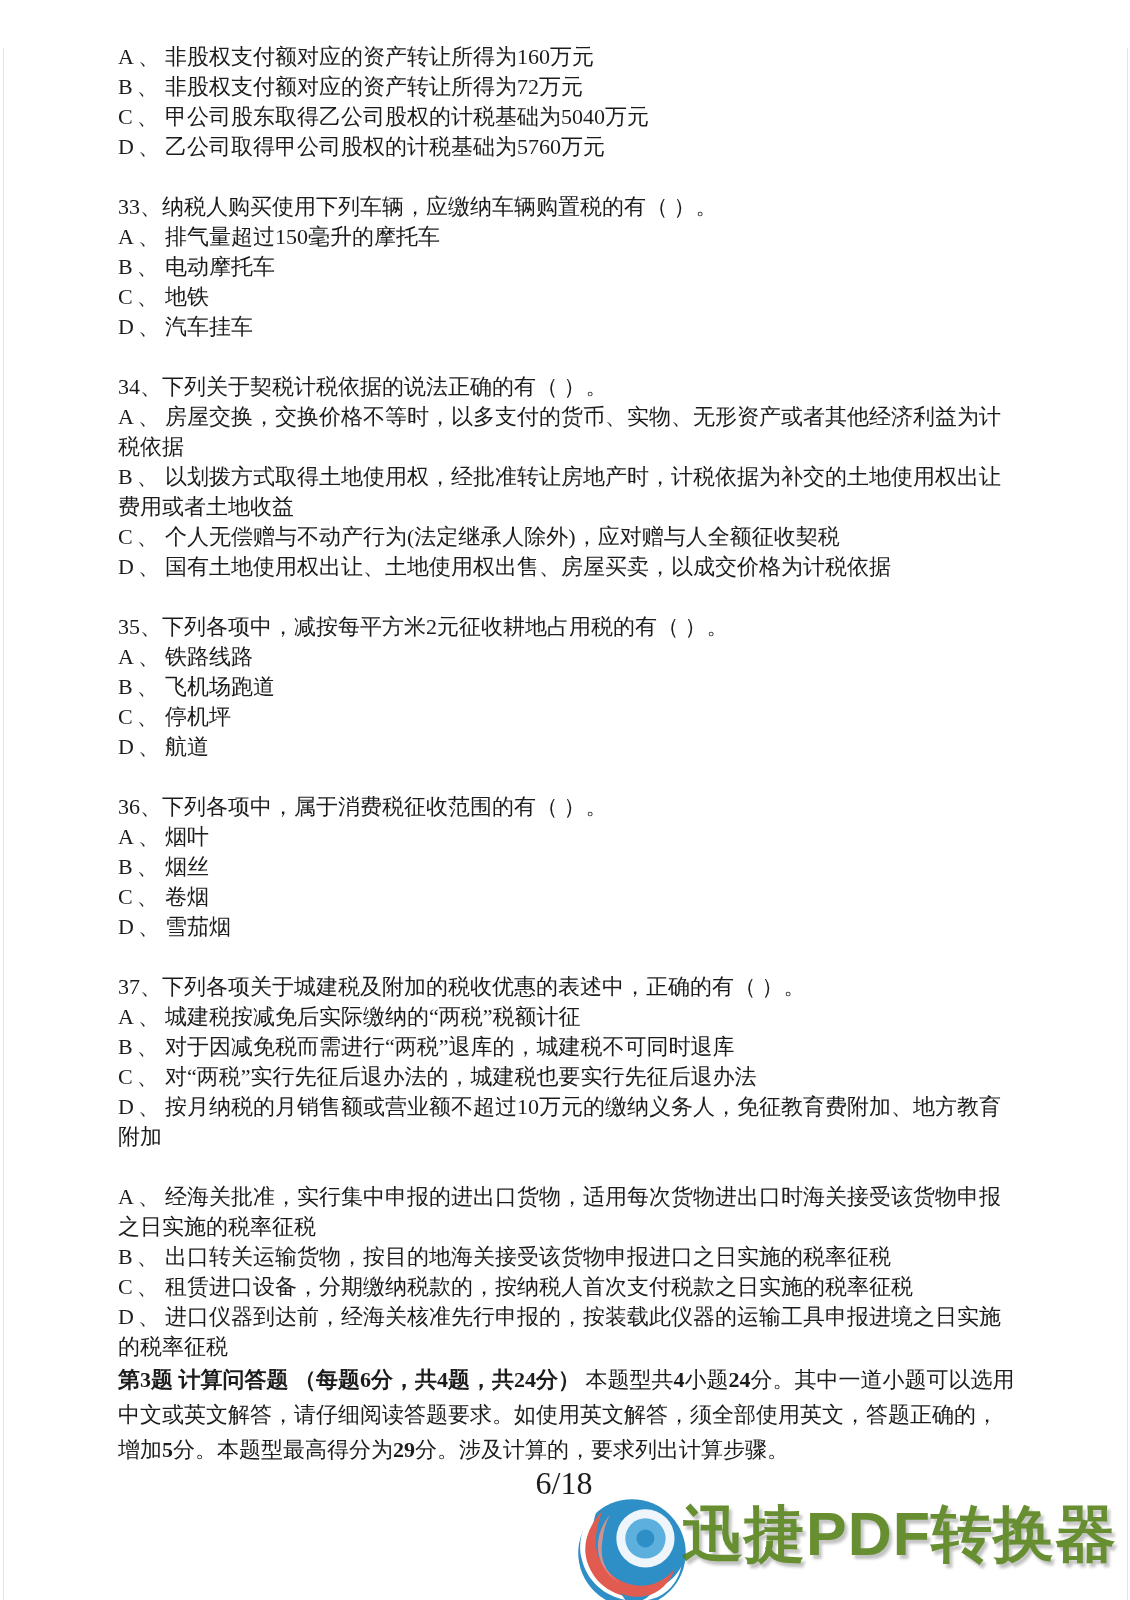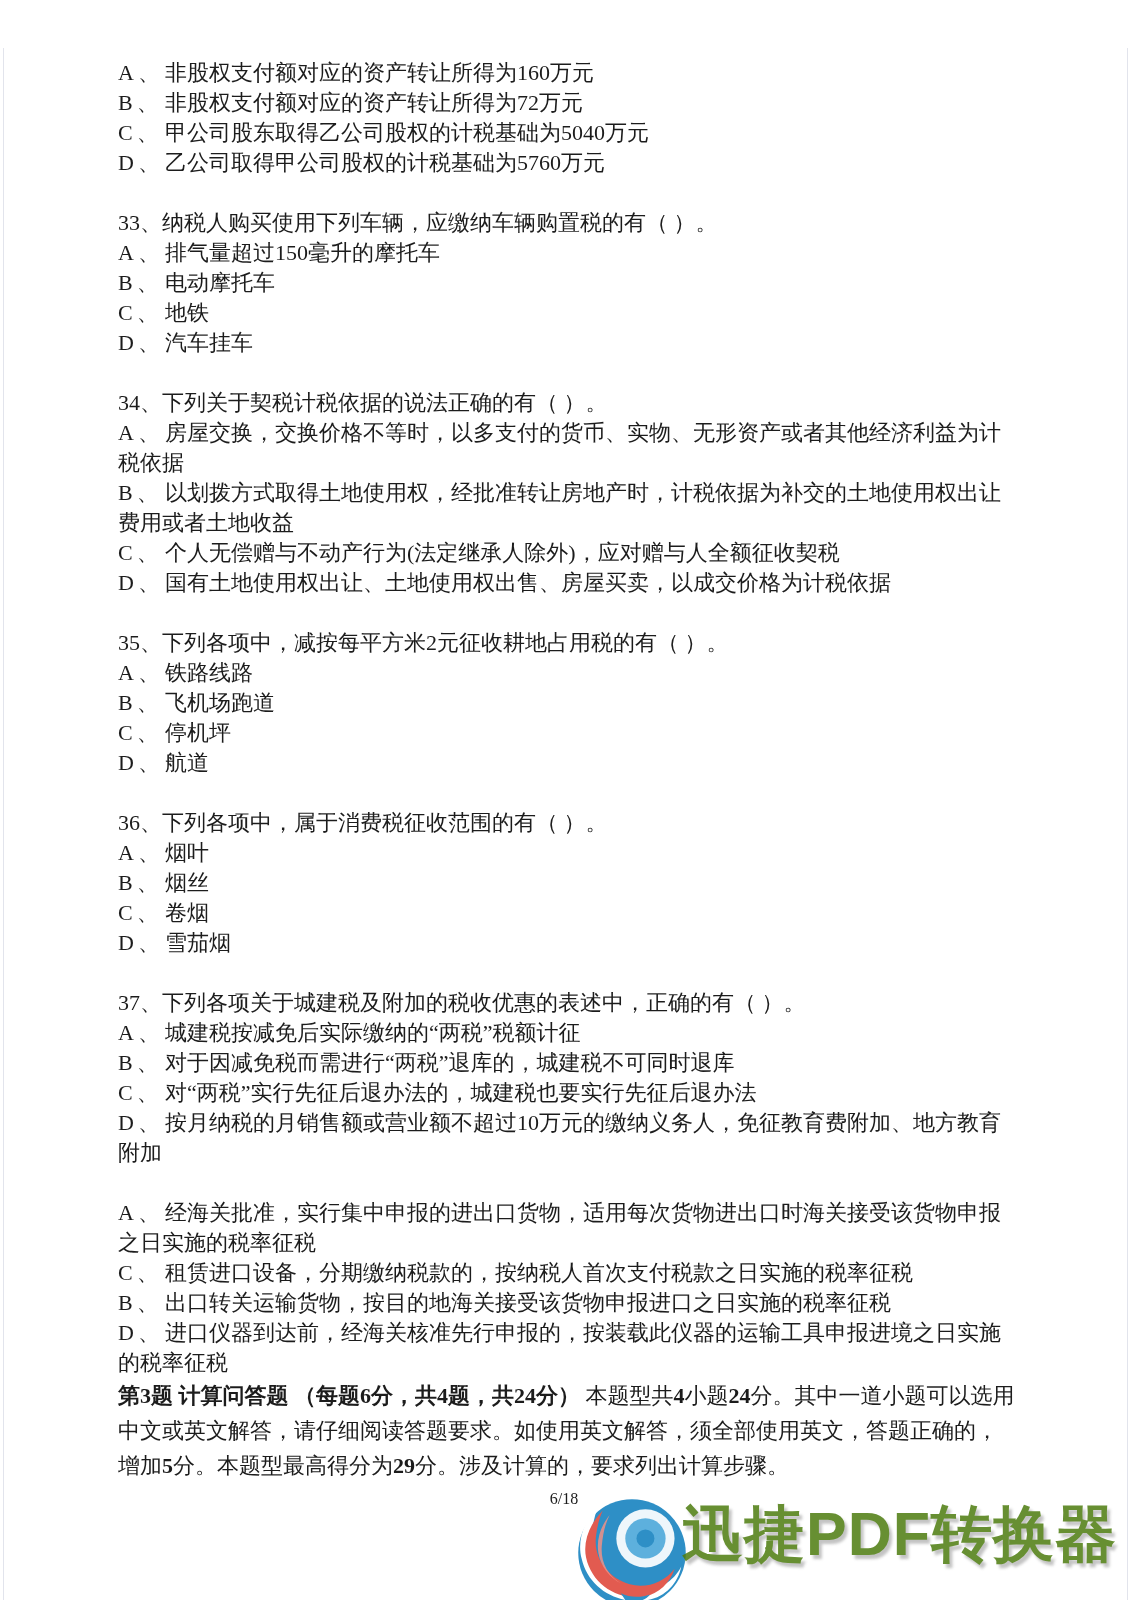--- a/index.html
+++ b/index.html
@@ -5,30 +5,30 @@
   html,body{margin:0;padding:0;}
   body{
     width:1130px;height:1600px;position:relative;overflow:hidden;
     background:#ffffff;color:#1c1c1c;
     font-family:"Liberation Serif","DejaVu Serif",serif;
   }
   .page-edge{position:absolute;width:1px;top:48px;bottom:0;background:#e2e4ec;z-index:0;}
   .page-edge.left{left:3px;}
   .page-edge.right{left:1127px;}
 
-  .content{position:absolute;left:118px;top:58px;width:892px;z-index:2;}
+  .content{position:absolute;left:118px;top:42px;width:892px;z-index:2;}
   .block{margin:0 0 0 0;}
   .block + .block{margin-top:30px;}
   .line{font-size:22px;line-height:30px;}
   .q-stem{font-size:22px;line-height:30px;}
   .q-num{display:inline;text-align:right;}
   .opt-label{display:inline-block;width:47px;letter-spacing:4px;}
   .section-note{font-size:22px;line-height:35px;width:900px;}
   .section-note .b{font-weight:bold;}
-  .page-num{margin-top:2px;text-align:center;font-size:16px;line-height:28px;}
+  .page-num{margin-top:2px;text-align:center;font-size:32px;line-height:28px;}
 
   
   .wm-logo{position:absolute;left:576px;top:1497px;width:112px;height:112px;z-index:1;}
   .wm-text{
     position:absolute;left:682px;top:1494px;z-index:6;white-space:nowrap;
     font-family:"Liberation Sans","DejaVu Sans",sans-serif;font-weight:bold;
     font-size:61px;letter-spacing:1px;color:#4d7c0f;opacity:.85;
     text-shadow:3px 4px 3px #b9b9b9;
   }
 </style>
@@ -113,22 +113,22 @@
       <span class="q-num">37、</span><span>下列各项关于城建税及附加的税收优惠的表述中，正确的有（ ）。</span>
     </div>
     <div class="line"><span class="opt-label">A、</span><span>城建税按减免后实际缴纳的“两税”税额计征</span></div>
     <div class="line"><span class="opt-label">B、</span><span>对于因减免税而需进行“两税”退库的，城建税不可同时退库</span></div>
     <div class="line"><span class="opt-label">C、</span><span>对“两税”实行先征后退办法的，城建税也要实行先征后退办法</span></div>
     <div class="line"><span class="opt-label">D、</span><span>按月纳税的月销售额或营业额不超过10万元的缴纳义务人，免征教育费附加、地方教育附加</span></div>
   </div>
 
   <div class="block">
     <div class="line"><span class="opt-label">A、</span><span>经海关批准，实行集中申报的进出口货物，适用每次货物进出口时海关接受该货物申报之日实施的税率征税</span></div>
+    <div class="line"><span class="opt-label">B、</span><span>出口转关运输货物，按目的地海关接受该货物申报进口之日实施的税率征税</span></div>
     <div class="line"><span class="opt-label">C、</span><span>租赁进口设备，分期缴纳税款的，按纳税人首次支付税款之日实施的税率征税</span></div>
-    <div class="line"><span class="opt-label">B、</span><span>出口转关运输货物，按目的地海关接受该货物申报进口之日实施的税率征税</span></div>
     <div class="line"><span class="opt-label">D、</span><span>进口仪器到达前，经海关核准先行申报的，按装载此仪器的运输工具申报进境之日实施的税率征税</span></div>
   </div>
 
   <div class="section-note"><span class="b">第3题 计算问答题 （每题6分，共4题，共24分） </span><span>本题型共</span><span class="b">4</span><span>小题</span><span class="b">24</span><span>分。其中一道小题可以选用中文或英文解答，请仔细阅读答题要求。如使用英文解答，须全部使用英文，答题正确的，增加</span><span class="b">5</span><span>分。本题型最高得分为</span><span class="b">29</span><span>分。涉及计算的，要求列出计算步骤。</span></div>
 
   <div class="page-num">6/18</div>
 
 </div>
 
 <div class="wm-text">迅捷PDF转换器</div>

